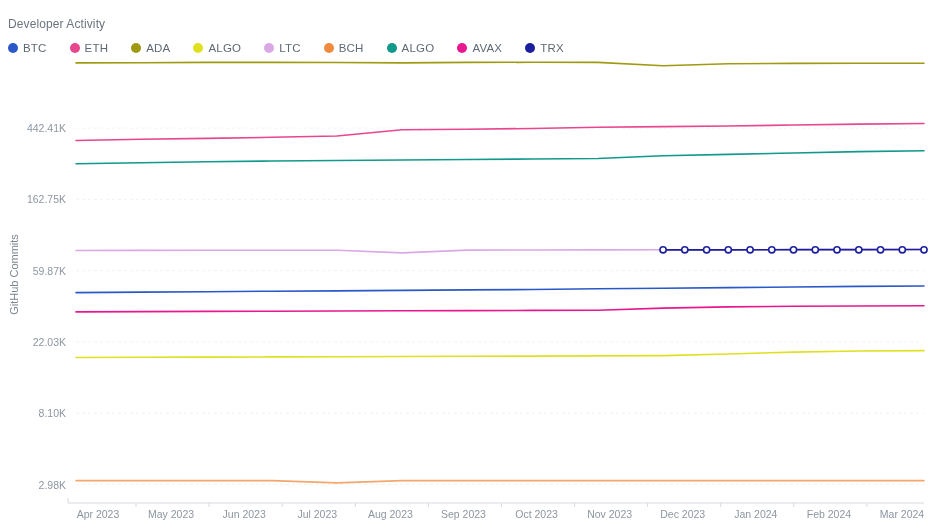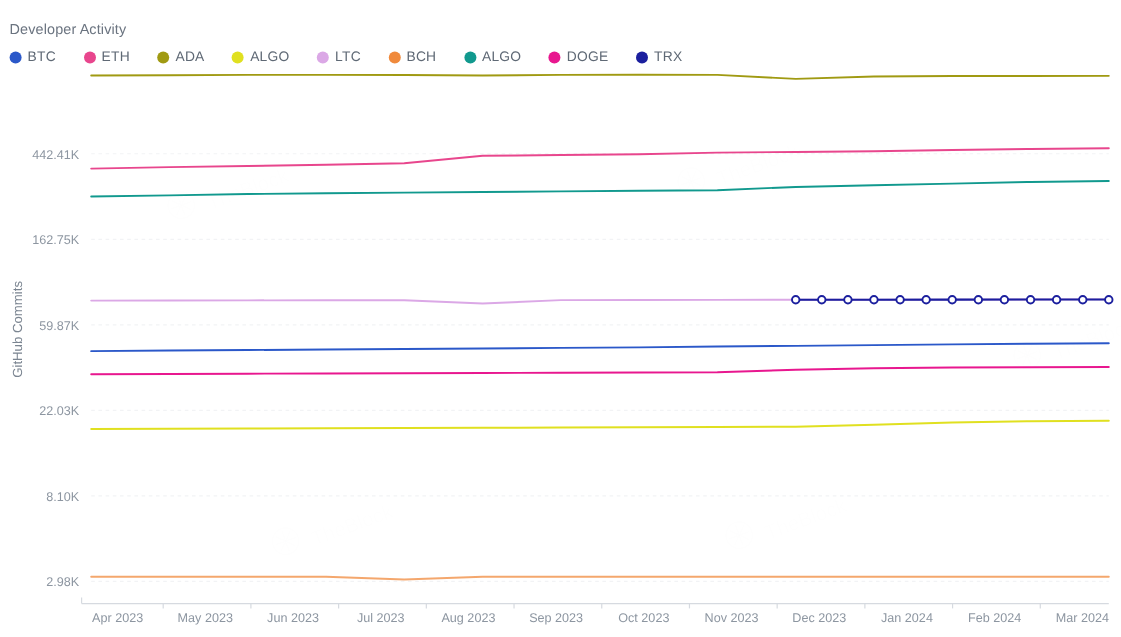--- a/index.html
+++ b/index.html
@@ -157,21 +157,21 @@
       <div class="legend-item">
         <span class="legend-dot" style="background: rgb(240, 138, 60);"></span>
         <span class="legend-label">BCH</span>
       </div>
       <div class="legend-item">
         <span class="legend-dot" style="background: rgb(17, 153, 142);"></span>
         <span class="legend-label">ALGO</span>
       </div>
       <div class="legend-item">
         <span class="legend-dot" style="background: rgb(232, 23, 143);"></span>
-        <span class="legend-label">DOGE</span>
+        <span class="legend-label">AVAX</span>
       </div>
       <div class="legend-item">
         <span class="legend-dot" style="background: rgb(27, 31, 158);"></span>
         <span class="legend-label">TRX</span>
       </div>
     </div>
 
   <div id="plot-wrap">
     <svg class="plot" id="plot-svg" width="934" height="531">
         <g class="watermark">

